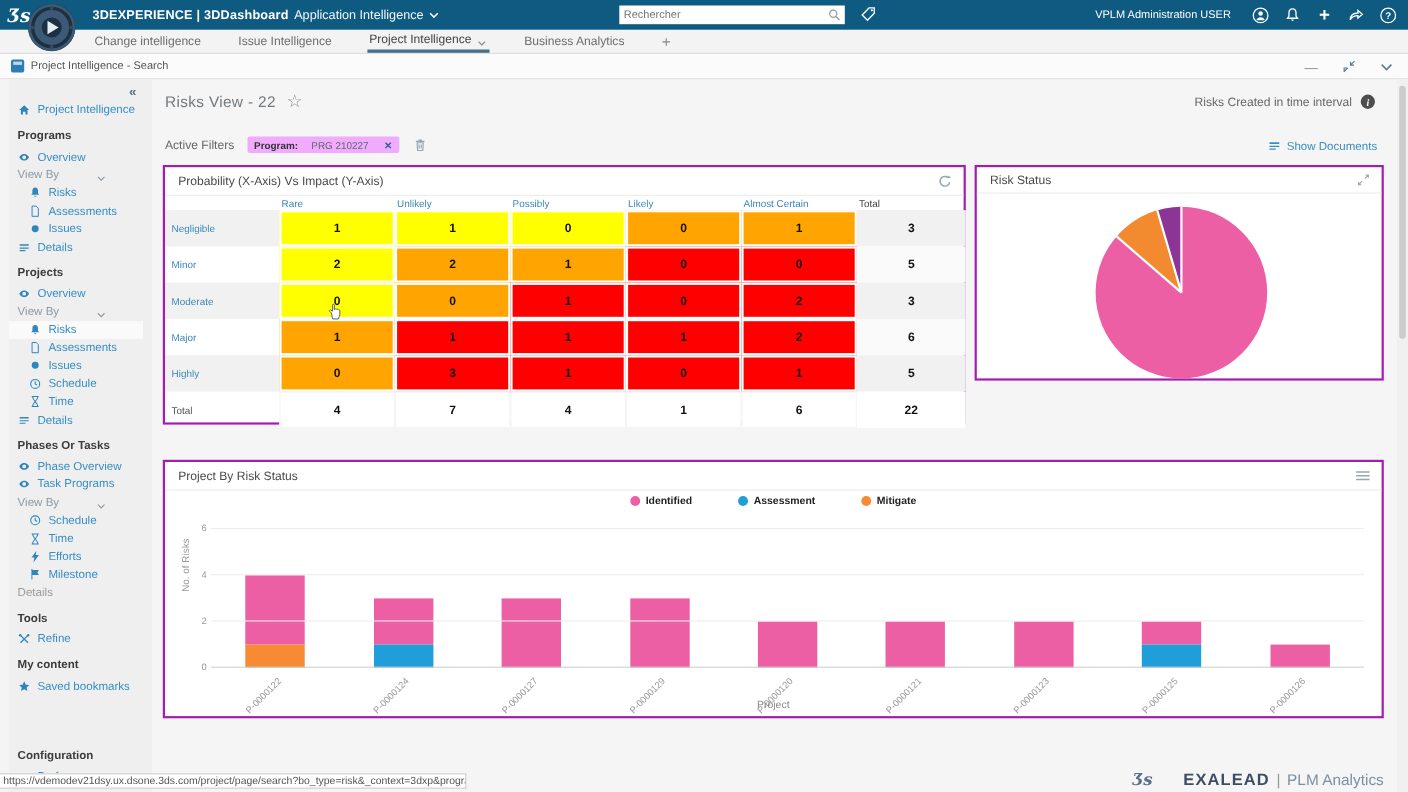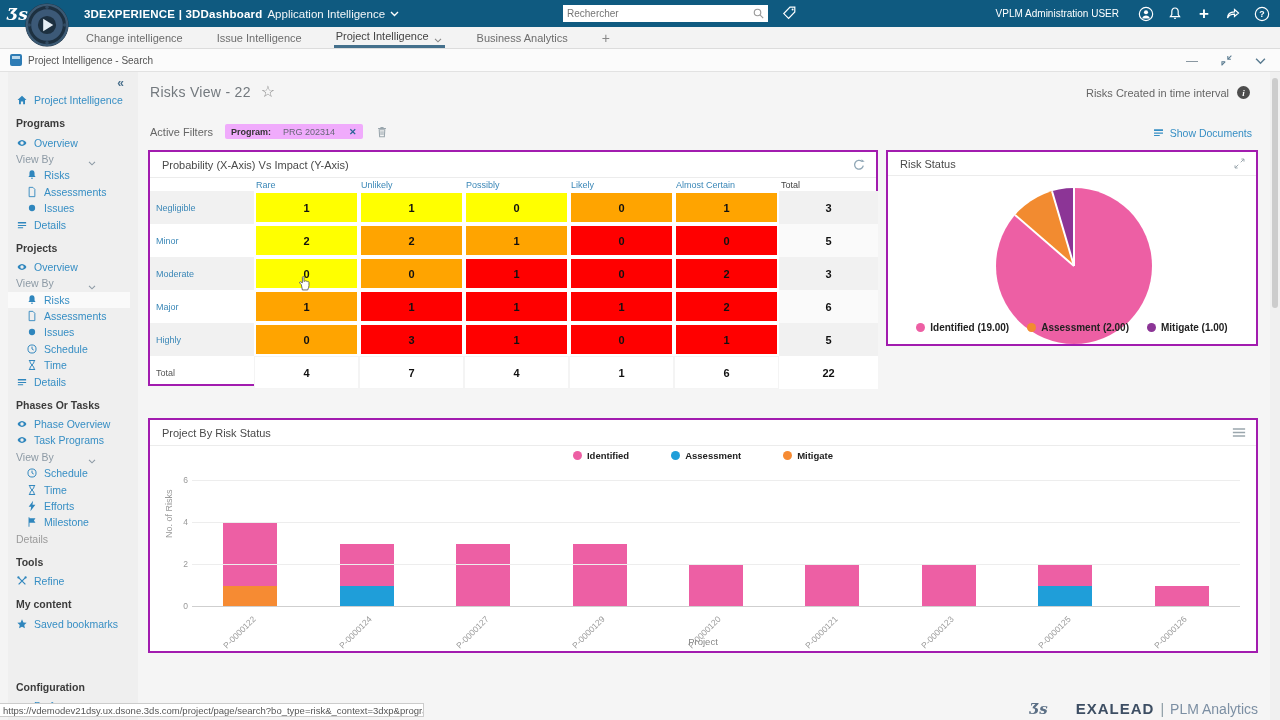--- a/index.html
+++ b/index.html
@@ -477,21 +477,21 @@
 
     <div class="interval">
       <span class="lbl">Risks Created in time interval</span>
       <span class="info-dot">i</span>
     </div>
 
     <div class="filters">
       <span class="lbl">Active Filters</span>
       <span class="chip">
         <span class="cname">Program:</span>
-        <span class="cval">PRG 202314</span>
+        <span class="cval">PRG 210227</span>
         <span class="cx">✕</span>
       </span>
       <span class="trash">
         <svg class="fit" viewBox="0 0 16 16">
             <path fill="none" stroke="#9aa6ad" stroke-width="1.2" d="M4.8 5.5h6.4l-.5 8H5.3zM3.5 4h9M6.8 4V2.8h2.4V4M6.9 7.2v4.3M9.1 7.2v4.3"></path>
           </svg>
       </span>
     </div>
     <div class="showdocs">
       <span class="ico">
@@ -577,34 +577,20 @@
           <svg class="fit" viewBox="0 0 16 16">
               <path fill="none" stroke="#9aa6ad" stroke-width="1.2" d="M9.5 6.5l4-4M10.3 2.5h3.2v3.2M6.5 9.5l-4 4M2.5 10.3v3.2h3.2"></path>
             </svg>
         </span>
       </div>
       <div class="pie" id="pie" style="background: conic-gradient(rgb(237, 95, 164) 0deg, rgb(237, 95, 164) 310.91deg, rgb(242, 139, 48) 310.91deg, rgb(242, 139, 48) 343.64deg, rgb(140, 53, 150) 343.64deg, rgb(140, 53, 150) 360deg);">
           <div class="sep" style="transform: rotate(0deg);"></div>
           <div class="sep" style="transform: rotate(310.909deg);"></div>
           <div class="sep" style="transform: rotate(343.636deg);"></div>
         </div>
-      <div class="pie-legend" id="pieleg">
-          <div class="leg-item">
-            <span class="leg-dot" style="background: rgb(237, 95, 164);"></span>
-            <span>Identified (19.00)</span>
-          </div>
-          <div class="leg-item">
-            <span class="leg-dot" style="background: rgb(242, 139, 48);"></span>
-            <span>Assessment (2.00)</span>
-          </div>
-          <div class="leg-item">
-            <span class="leg-dot" style="background: rgb(140, 53, 150);"></span>
-            <span>Mitigate (1.00)</span>
-          </div>
-        </div>
     </div>
 
     <div class="panel bar-panel">
       <div class="panel-h">
         <span class="pt">Project By Risk Status</span>
         <span class="right tico" style="width:14px;height:11px">
           <svg class="fit" viewBox="0 0 16 12">
               <path stroke="#9aa6ad" stroke-width="1.6" d="M1 2h14M1 6h14M1 10h14"></path>
             </svg>
         </span>

